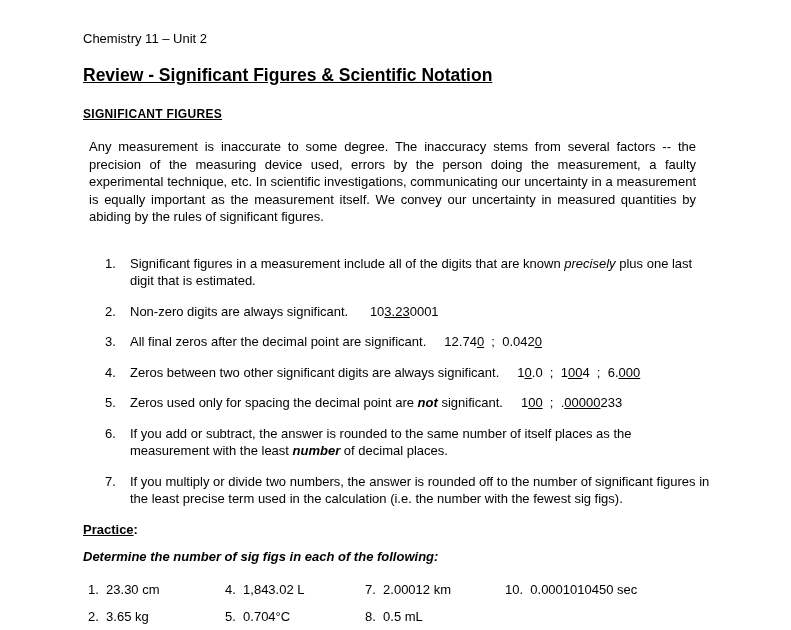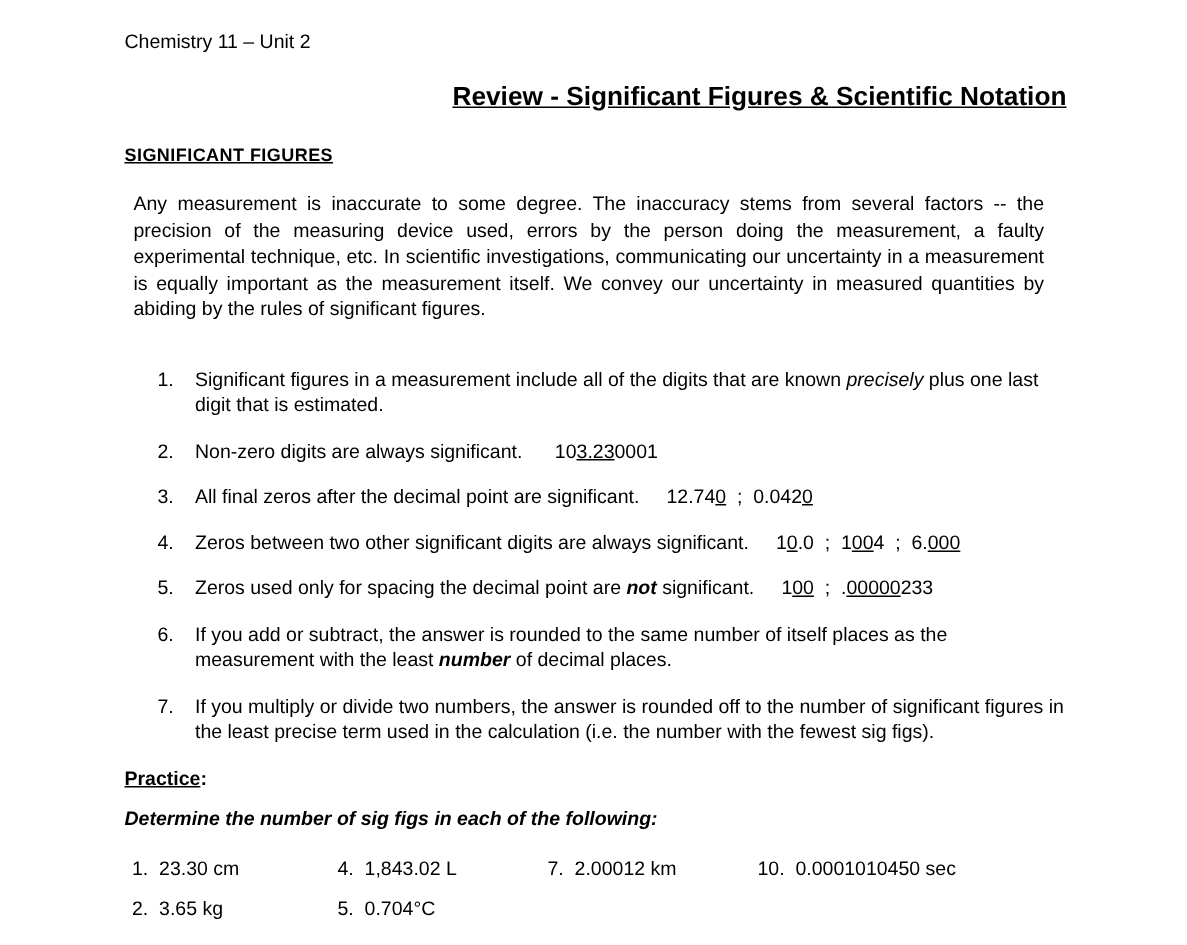--- a/index.html
+++ b/index.html
@@ -10,32 +10,31 @@
   .page {
     position: relative;
     width: 791px;
     height: 630px;
     box-sizing: border-box;
     overflow: hidden;
     background: #ffffff;
     color: #000000;
     font-family: "Liberation Sans", "DejaVu Sans", sans-serif;
     font-size: 13px;
-    padding: 20px 80px 0 83px;
+    padding: 31px 80px 0 83px;
   }
   .doc-header {
     font-size: 13px;
     margin: 0 0 19px 0;
   }
   .doc-title {
     font-size: 17.5px;
     font-weight: bold;
     text-decoration: underline;
     margin: 0 0 21px 0;
-    text-align: right;
   }
   .section-heading {
     font-size: 12px;
     font-weight: bold;
     text-decoration: underline;
     letter-spacing: 0.3px;
     margin: 0 0 17px 0;
   }
   .intro {
     line-height: 17.5px;
@@ -140,15 +139,16 @@
   <div class="practice-grid row-1">
       <div class="practice-cell">1.  23.30 cm</div>
       <div class="practice-cell">4.  1,843.02 L</div>
       <div class="practice-cell">7.  2.00012 km</div>
       <div class="practice-cell">10.  0.0001010450 sec</div>
     </div>
 
   <div class="practice-grid row-2">
       <div class="practice-cell">2.  3.65 kg</div>
       <div class="practice-cell">5.  0.704°C</div>
+      <div class="practice-cell">8.  0.5 mL</div>
     </div>
 
 </div>
 
 </body></html>

